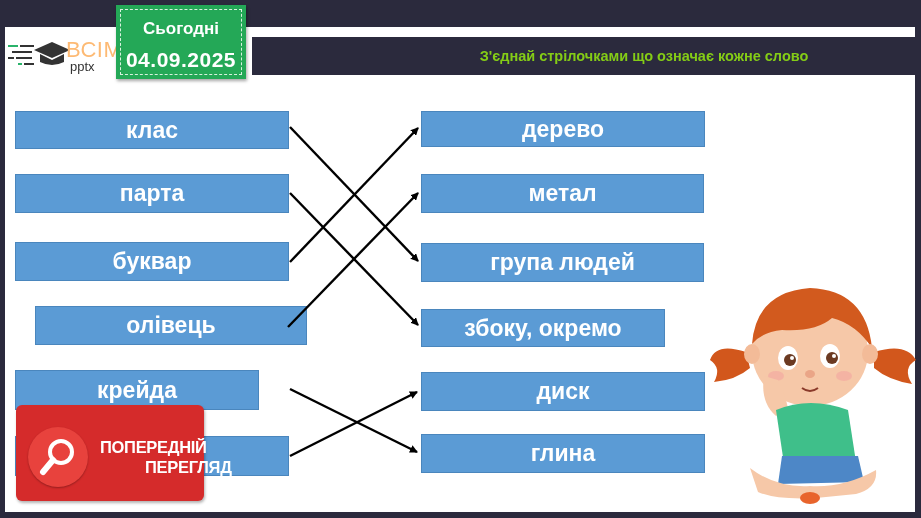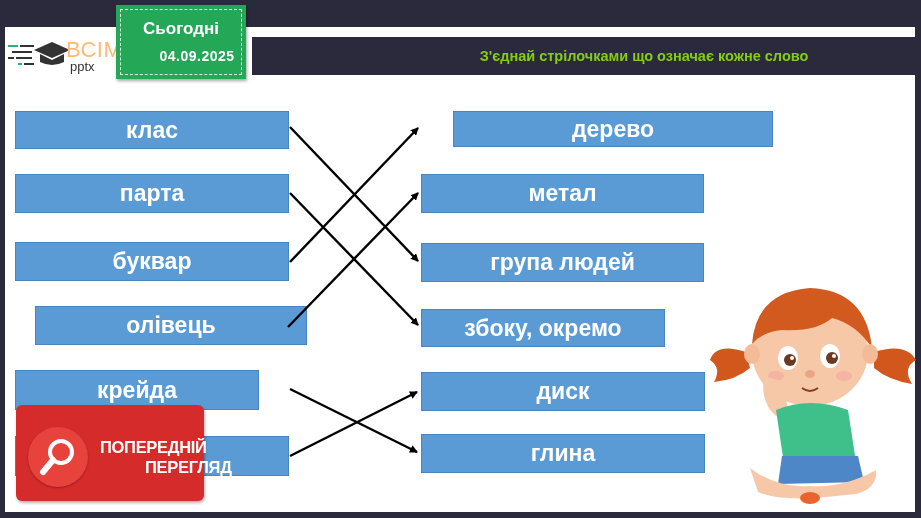--- a/index.html
+++ b/index.html
@@ -5,21 +5,21 @@
   html, body { margin:0; padding:0; }
   body { width:921px; height:518px; overflow:hidden; background:#2b2a3d; position:relative; font-family:"Liberation Sans", sans-serif; }
   .panel { position:absolute; left:5px; top:27px; width:910px; height:485px; background:#ffffff; }
   .logo { position:absolute; left:8px; top:36px; width:110px; height:40px; }
   .logo-text { position:absolute; left:66px; top:37px; font-size:22px; color:#fdba74; font-family:"Liberation Sans", sans-serif; letter-spacing:0.5px; }
   .logo-sub { position:absolute; left:70px; top:59px; font-size:13px; color:#333; }
   .date-badge { position:absolute; left:116px; top:5px; width:130px; height:74px; background:#24a857; box-shadow:1px 2px 3px rgba(0,0,0,.35); }
   .date-badge .inner { position:absolute; left:4px; top:4px; right:4px; bottom:4px; border:1.5px dashed #d8f2df; }
   .date-badge .lbl { position:absolute; left:0; width:100%; text-align:center; color:#fff; font-weight:bold; }
   .date-badge .l1 { top:14px; font-size:17px; }
-  .date-badge .l2 { top:43px; font-size:14px; letter-spacing:0.5px;padding-left:16px; }
+  .date-badge .l2 { top:43px; font-size:21px; letter-spacing:0.5px; }
   .header-bar { position:absolute; left:252px; top:37px; width:664px; height:38px; background:#2b2a3d; color:#84cc16; font-weight:bold; font-size:14.5px; display:flex; align-items:center; justify-content:center; padding-left:120px; box-sizing:border-box; }
   .word-box { position:absolute; background:#5b9bd5; border:1px solid #4a86bd; border-radius:0; color:#fff; font-weight:bold; font-size:23px; display:flex; align-items:center; justify-content:center; box-sizing:border-box; }
   .lines { position:absolute; left:0; top:0; }
   .preview { position:absolute; left:16px; top:405px; width:188px; height:96px; background:#d52b2b; border-radius:6px; box-shadow:1px 2px 3px rgba(0,0,0,.3); }
   .preview .circle { position:absolute; left:12px; top:22px; width:60px; height:60px; border-radius:50%; background:#e8423d; box-shadow:0 1px 2px rgba(0,0,0,.3); }
   .preview .txt { position:absolute; left:84px; color:#fff; font-weight:bold; font-size:16.5px; letter-spacing:-0.3px; font-family:"Liberation Sans", sans-serif; }
   .preview .t1 { top:33px; }
   .preview .t2 { top:53px;margin-left:45px; }
   .girl { position:absolute; left:706px; top:272px; width:214px; height:234px; }
 </style>
@@ -64,21 +64,21 @@
 <div class="word-box" style="left:15px;top:306px;width:272px;height:39px;margin-left:20px;">
     <span>олівець</span>
   </div>
 <div class="word-box" style="left:15px;top:370px;width:244px;height:40px;">
     <span>крейда</span>
   </div>
 <div class="word-box" style="left:15px;top:436px;width:274px;height:40px;">
     <span></span>
   </div>
 
-<div class="word-box" style="left:421px;top:111px;width:320px;height:36px;margin-left:32px;">
+<div class="word-box" style="left:421px;top:111px;width:284px;height:36px;">
     <span>дерево</span>
   </div>
 <div class="word-box" style="left:421px;top:174px;width:283px;height:39px;">
     <span>метал</span>
   </div>
 <div class="word-box" style="left:421px;top:243px;width:283px;height:39px;">
     <span>група людей</span>
   </div>
 <div class="word-box" style="left:421px;top:309px;width:244px;height:38px;">
     <span>збоку, окремо</span>

